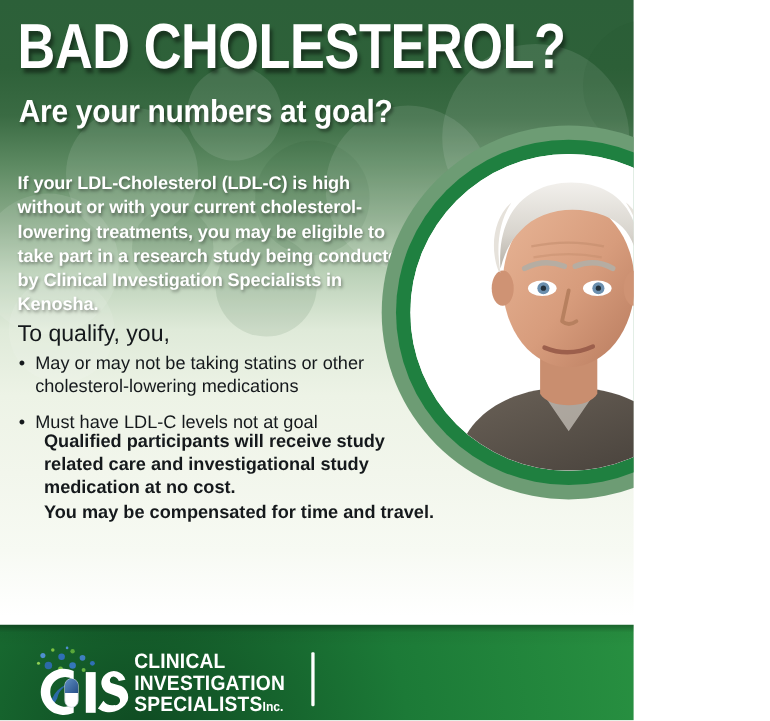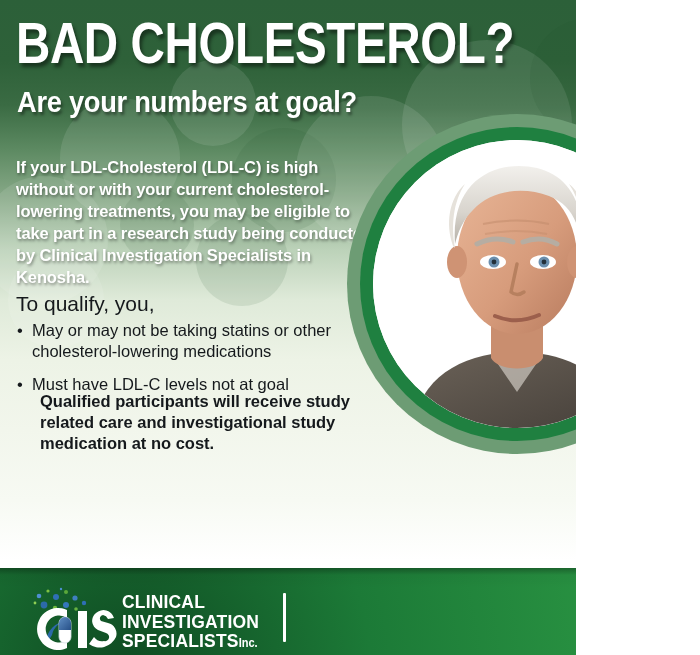--- a/index.html
+++ b/index.html
@@ -253,20 +253,21 @@
 
     <p id="intro">If your LDL-Cholesterol (LDL-C) is high without or with your current cholesterol-lowering treatments, you may be eligible to take part in a research study being conducted by Clinical Investigation Specialists in Kenosha.</p>
 
     <div id="qualify-lead">To qualify, you,</div>
     <ul id="qualify-list">
       <li>May or may not be taking statins or other cholesterol-lowering medications</li>
       <li>Must have LDL-C levels not at goal</li>
     </ul>
 
     <div class="statement" id="stmt-0">Qualified participants will receive study related care and investigational study medication at no cost.</div>
+    <div class="statement" id="stmt-1">You may be compensated for time and travel.</div>
 
     <div id="portrait-wrap">
       <div id="ring-outer"></div>
       <div id="ring-inner"></div>
       <div id="portrait-disc">
         <svg width="288" height="288" viewBox="0 0 288 288" aria-hidden="true">
           <defs>
             <linearGradient id="skin" x1="0" y1="0" x2="1" y2="1">
               <stop offset="0%" stop-color="#e8b596"></stop>
               <stop offset="55%" stop-color="#d79c7c"></stop>

